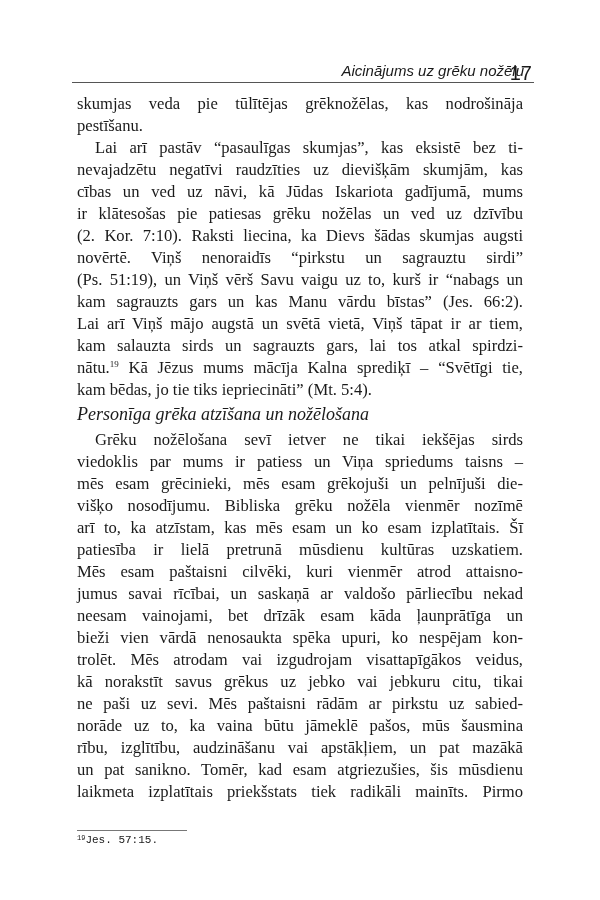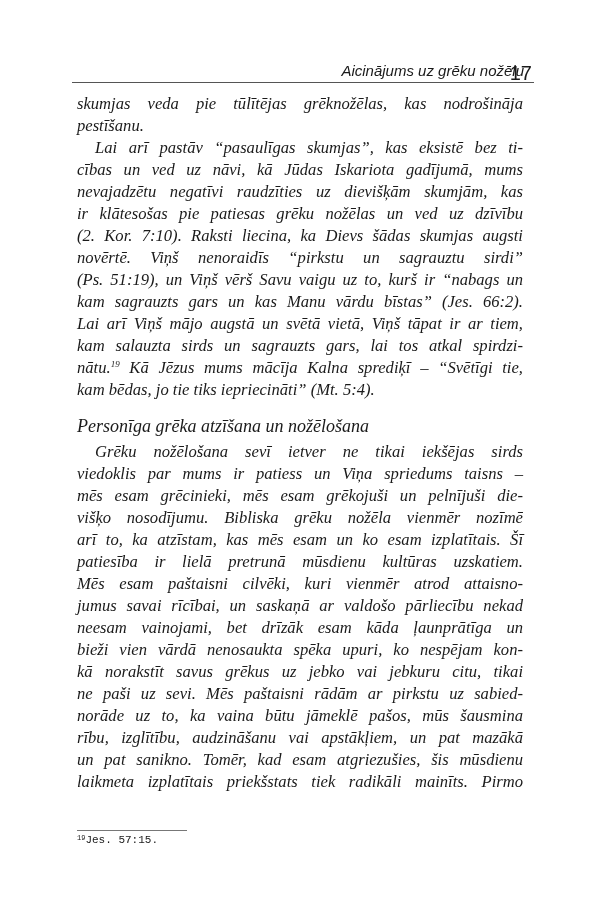--- a/index.html
+++ b/index.html
@@ -8,25 +8,25 @@
     position:absolute; left:72px; top:60px; width:462px; height:22px;
     border-bottom:1px solid #555;
     font-family:"Liberation Sans", sans-serif; font-style:italic; font-size:15px;
   }
   .header .title { position:absolute; left:0; right:0; top:2px; text-align:right; padding-right:10px; }
   .header .pageno { position:absolute; right:2px; top:2px; font-style:normal; font-size:20px; }
   .body {
     position:absolute; left:77px; top:93px; width:446px;
     font-family:"Liberation Serif", "DejaVu Serif", serif; font-size:16.6px; line-height:22px;
   }
-  .ln { display:block; white-space:nowrap; text-align:justify; text-align-last:justify; height:22px;font-style:italic; }
+  .ln { display:block; white-space:nowrap; text-align:justify; text-align-last:justify; height:22px; }
   .ln.last { text-align-last:left; }
   .ln.indent { padding-left:18px; }
   .heading {
-    display:block; font-style:italic; font-size:18px; margin-top:14px; margin-bottom:2px; height:24px;
+    display:block; font-style:italic; font-size:18px; margin-top:2px; margin-bottom:2px; height:24px;
     white-space:nowrap;
     font-family:Liberation Serif, serif;
   }
   sup { font-size:9px; line-height:0; vertical-align:6px; }
   .footrule { position:absolute; left:77px; top:830px; width:110px; border-top:1px solid #777; }
   .footnote {
     position:absolute; left:77px; top:834px;
     font-family:Liberation Mono, monospace; font-size:11px;
   }
   .footnote sup { font-size:7px; vertical-align:3px; }
@@ -41,22 +41,22 @@
 
 <div class="body">
 
   <div>
     <span class="ln">skumjas veda pie tūlītējas grēknožēlas, kas nodrošināja</span>
     <span class="ln last">pestīšanu.</span>
   </div>
 
   <div>
     <span class="ln indent">Lai arī pastāv “pasaulīgas skumjas”, kas eksistē bez ti-</span>
+    <span class="ln">nevajadzētu negatīvi raudzīties uz dievišķām skumjām, kas</span>
     <span class="ln">cības un ved uz nāvi, kā Jūdas Iskariota gadījumā, mums</span>
-    <span class="ln">nevajadzētu negatīvi raudzīties uz dievišķām skumjām, kas</span>
     <span class="ln">ir klātesošas pie patiesas grēku nožēlas un ved uz dzīvību</span>
     <span class="ln">(2. Kor. 7:10). Raksti liecina, ka Dievs šādas skumjas augsti</span>
     <span class="ln">novērtē. Viņš nenoraidīs “pirkstu un sagrauztu sirdi”</span>
     <span class="ln">(Ps. 51:19), un Viņš vērš Savu vaigu uz to, kurš ir “nabags un</span>
     <span class="ln">kam sagrauzts gars un kas Manu vārdu bīstas” (Jes. 66:2).</span>
     <span class="ln">Lai arī Viņš mājo augstā un svētā vietā, Viņš tāpat ir ar tiem,</span>
     <span class="ln">kam salauzta sirds un sagrauzts gars, lai tos atkal spirdzi-</span>
     <span class="ln"><span>nātu.</span><sup>19</sup><span> Kā Jēzus mums mācīja Kalna sprediķī – “Svētīgi tie,</span></span>
     <span class="ln last">kam bēdas, jo tie tiks iepriecināti” (Mt. 5:4).</span>
   </div>
@@ -67,20 +67,21 @@
     <span class="ln indent">Grēku nožēlošana sevī ietver ne tikai iekšējas sirds</span>
     <span class="ln">viedoklis par mums ir patiess un Viņa spriedums taisns –</span>
     <span class="ln">mēs esam grēcinieki, mēs esam grēkojuši un pelnījuši die-</span>
     <span class="ln">višķo nosodījumu. Bibliska grēku nožēla vienmēr nozīmē</span>
     <span class="ln">arī to, ka atzīstam, kas mēs esam un ko esam izplatītais. Šī</span>
     <span class="ln">patiesība ir lielā pretrunā mūsdienu kultūras uzskatiem.</span>
     <span class="ln">Mēs esam paštaisni cilvēki, kuri vienmēr atrod attaisno-</span>
     <span class="ln">jumus savai rīcībai, un saskaņā ar valdošo pārliecību nekad</span>
     <span class="ln">neesam vainojami, bet drīzāk esam kāda ļaunprātīga un</span>
     <span class="ln">bieži vien vārdā nenosaukta spēka upuri, ko nespējam kon-</span>
+    <span class="ln">trolēt. Mēs atrodam vai izgudrojam visattapīgākos veidus,</span>
     <span class="ln">kā norakstīt savus grēkus uz jebko vai jebkuru citu, tikai</span>
     <span class="ln">ne paši uz sevi. Mēs paštaisni rādām ar pirkstu uz sabied-</span>
     <span class="ln">norāde uz to, ka vaina būtu jāmeklē pašos, mūs šausmina</span>
     <span class="ln">rību, izglītību, audzināšanu vai apstākļiem, un pat mazākā</span>
     <span class="ln">un pat sanikno. Tomēr, kad esam atgriezušies, šis mūsdienu</span>
     <span class="ln">laikmeta izplatītais priekšstats tiek radikāli mainīts. Pirmo</span>
   </div>
 </div>
 
 <div class="footrule"></div>

